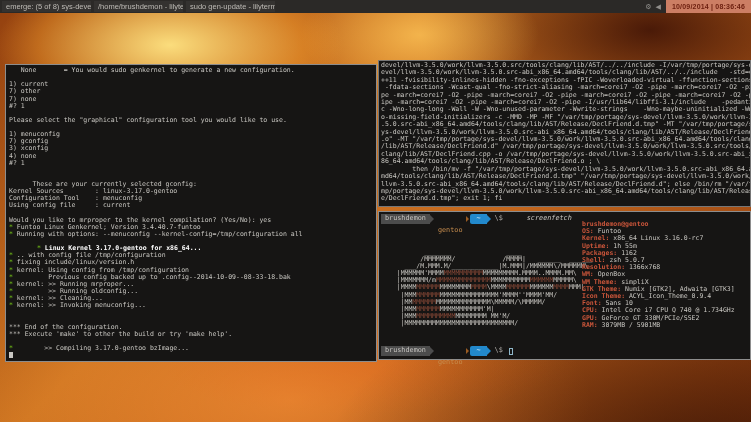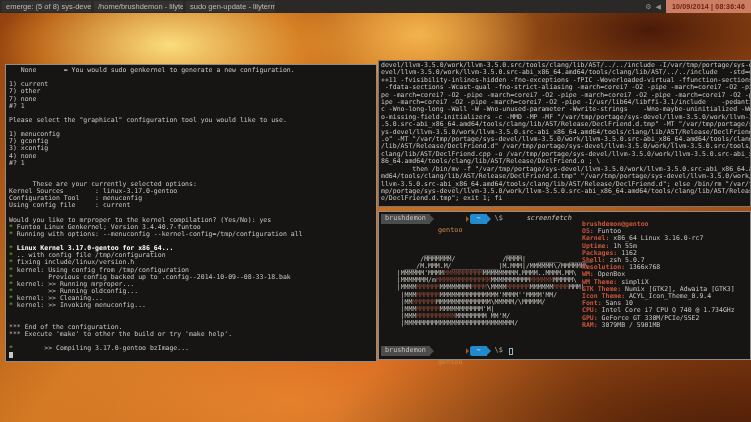--- a/index.html
+++ b/index.html
@@ -38,21 +38,21 @@
   
   .term {
     position:absolute; background:#161514; border:1px solid #8d8d8d;
     color:#c9c7c2; font-size:6.5px; line-height:7.12px;
   }
   .left-term  { left:5px;   top:64px;  width:372px; height:298px; padding:2px 0 0 3px; }
   .tr-term    { left:378px; top:60px;  width:373px; height:147px; padding:1px 0 0 2px; line-height:7.4px; border-color:#777; }
   .br-term    { left:378px; top:211px; width:373px; height:149px; border-color:#8d8d8d; }
   .lines div { white-space:pre; overflow:hidden; }
   .green { color:#62a317; font-weight:bold; }
-  .bold  { color:#ffffff; font-weight:bold; }
+  .bold  { color:#ffffff; font-weight:bold;margin-left:28px; }
   .cursor-block { display:inline-block; width:3.6px; height:6.4px; background:#c9c7c2; vertical-align:-1px; }
 
   
   .prompt {
     position:absolute; left:2px; right:2px; top:2px; height:10px;
     display:flex; align-items:center; font-size:6.8px; white-space:pre;
   }
   .prompt.bottom { top:auto; bottom:3px; }
   .seg.user { background:#4c4c4c; color:#c6c4c0; padding:1px 4px 1px 4px; }
   .arr { width:0; height:0; border:4px solid transparent; border-right-width:0; }
@@ -106,21 +106,21 @@
         <div> </div>
         <div>Please select the "graphical" configuration tool you would like to use.</div>
         <div> </div>
         <div>1) menuconfig</div>
         <div>7) gconfig</div>
         <div>3) xconfig</div>
         <div>4) none</div>
         <div>#? 1</div>
         <div> </div>
         <div> </div>
-        <div>      These are your currently selected options:</div>
+        <div>      These are your currently selected gconfig:</div>
         <div>Kernel Sources        : linux-3.17.0-gentoo</div>
         <div>Configuration Tool    : menuconfig</div>
         <div>Using config file     : current</div>
         <div> </div>
         <div>Would you like to mrproper to the kernel compilation? (Yes/No): yes</div>
         <div><span class="green">*</span> Funtoo Linux Genkernel; Version 3.4.40.7-funtoo</div>
         <div><span class="green">*</span> Running with options: --menuconfig --kernel-config=/tmp/configuration all</div>
         <div> </div>
         <div class="bold"><span class="green">*</span> Linux Kernel 3.17.0-gentoo for x86_64...</div>
         <div><span class="green">*</span> .. with config file /tmp/configuration</div>

